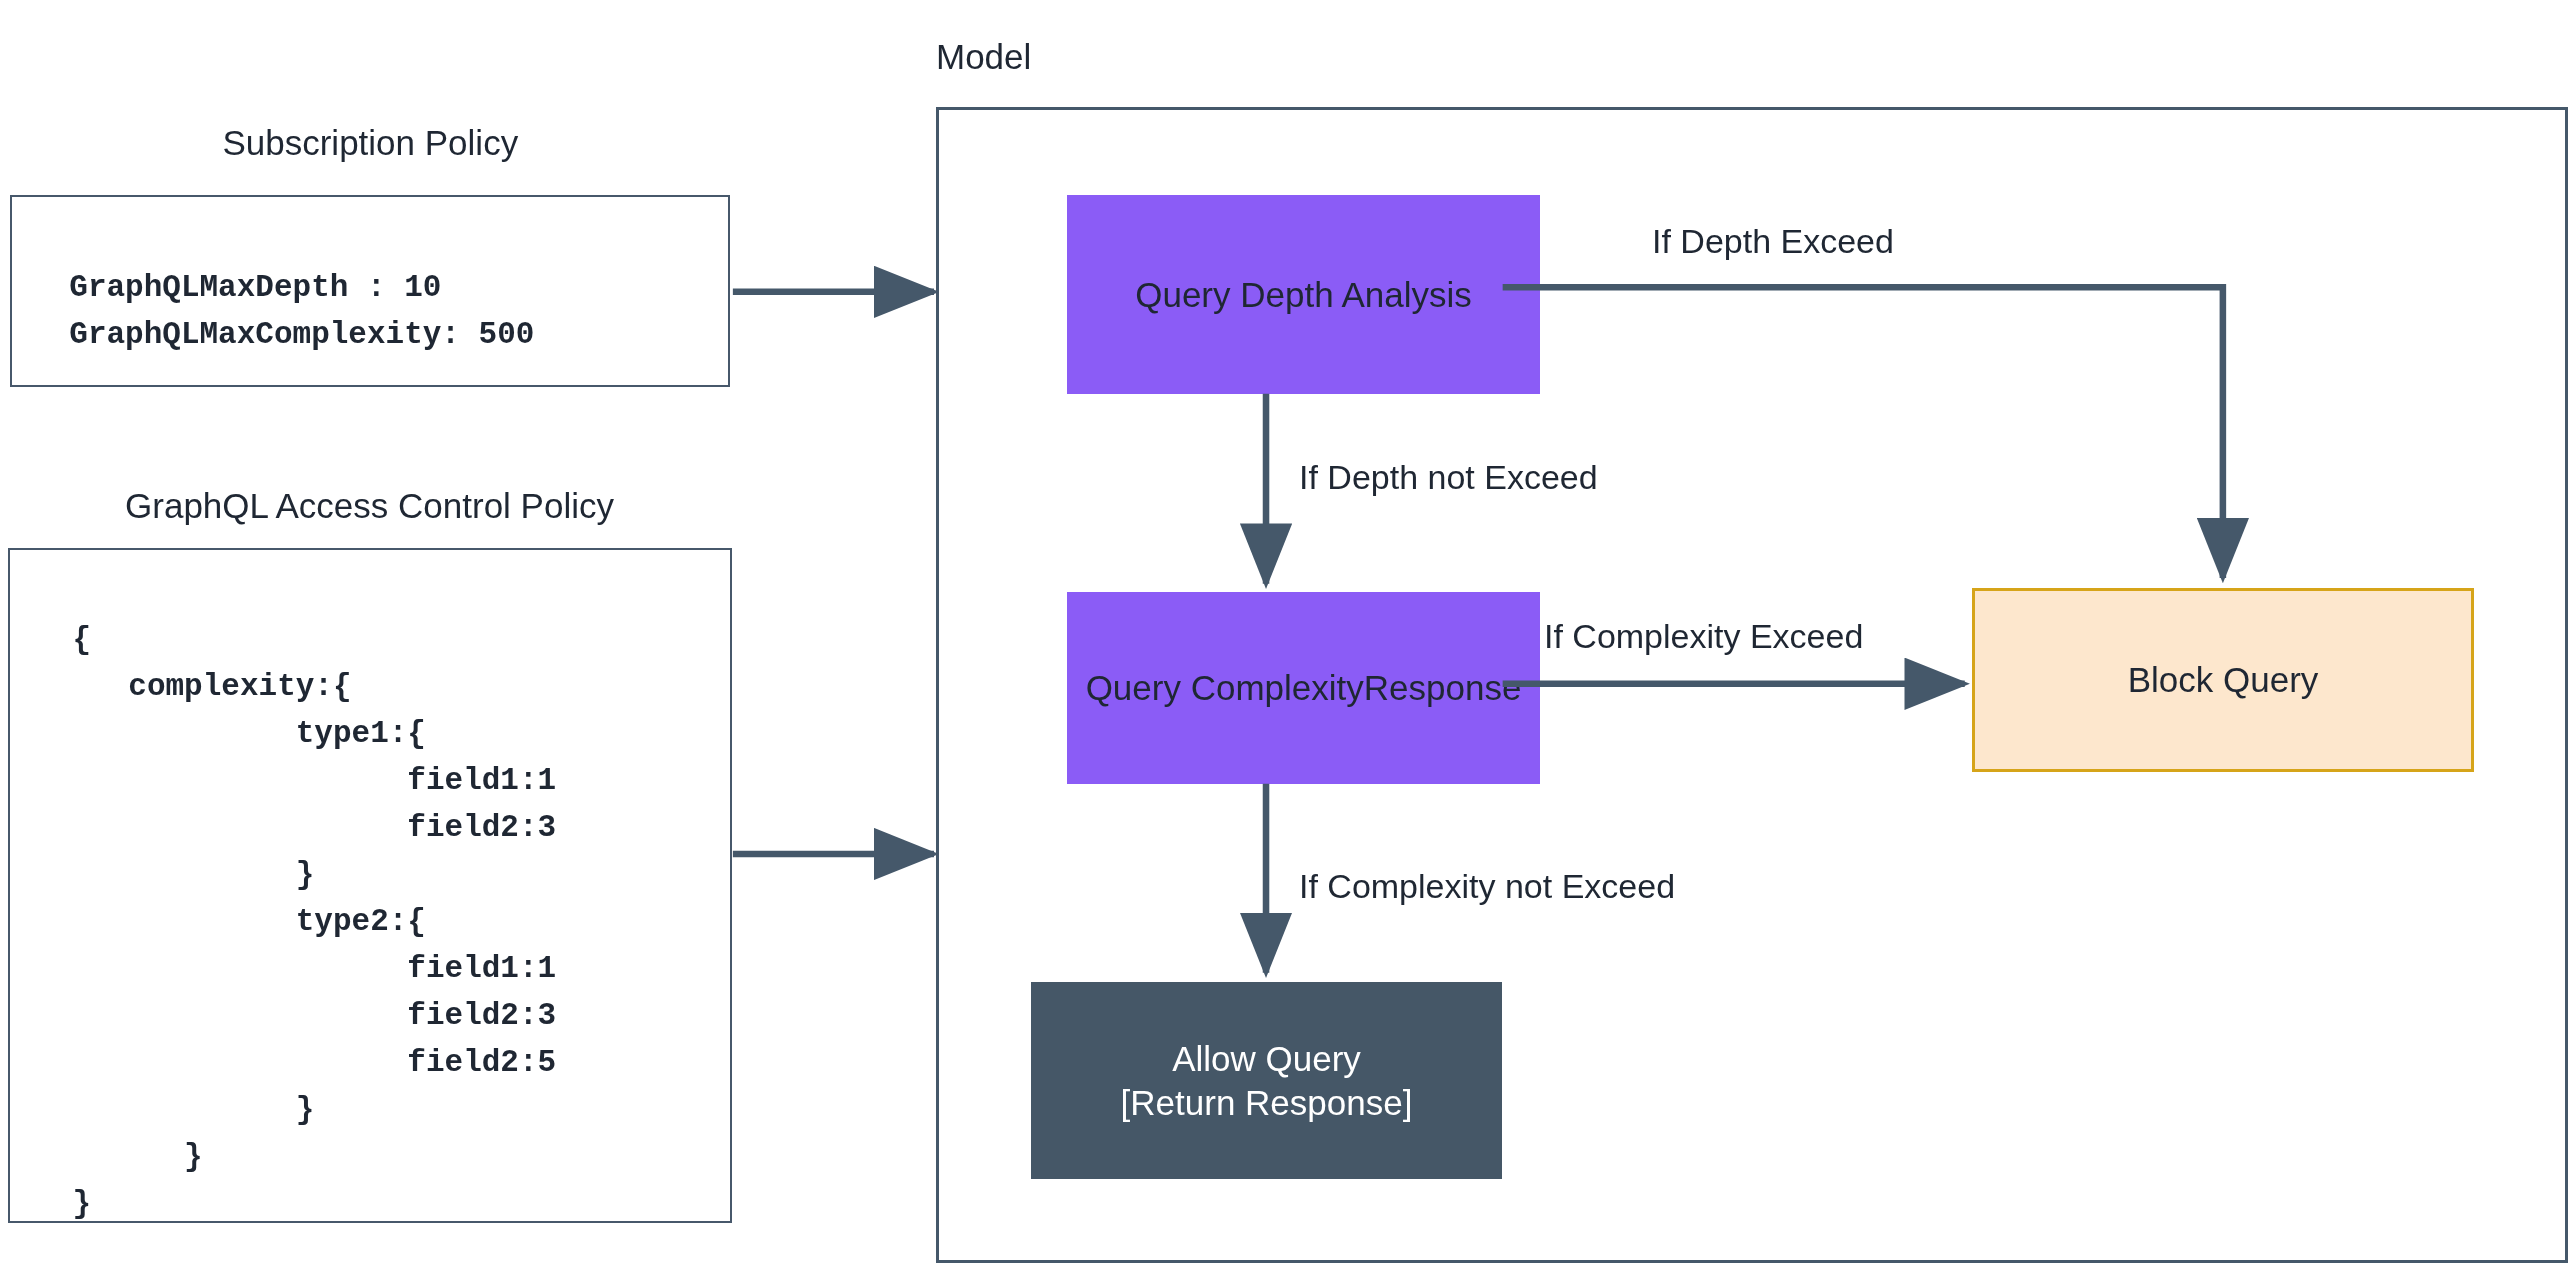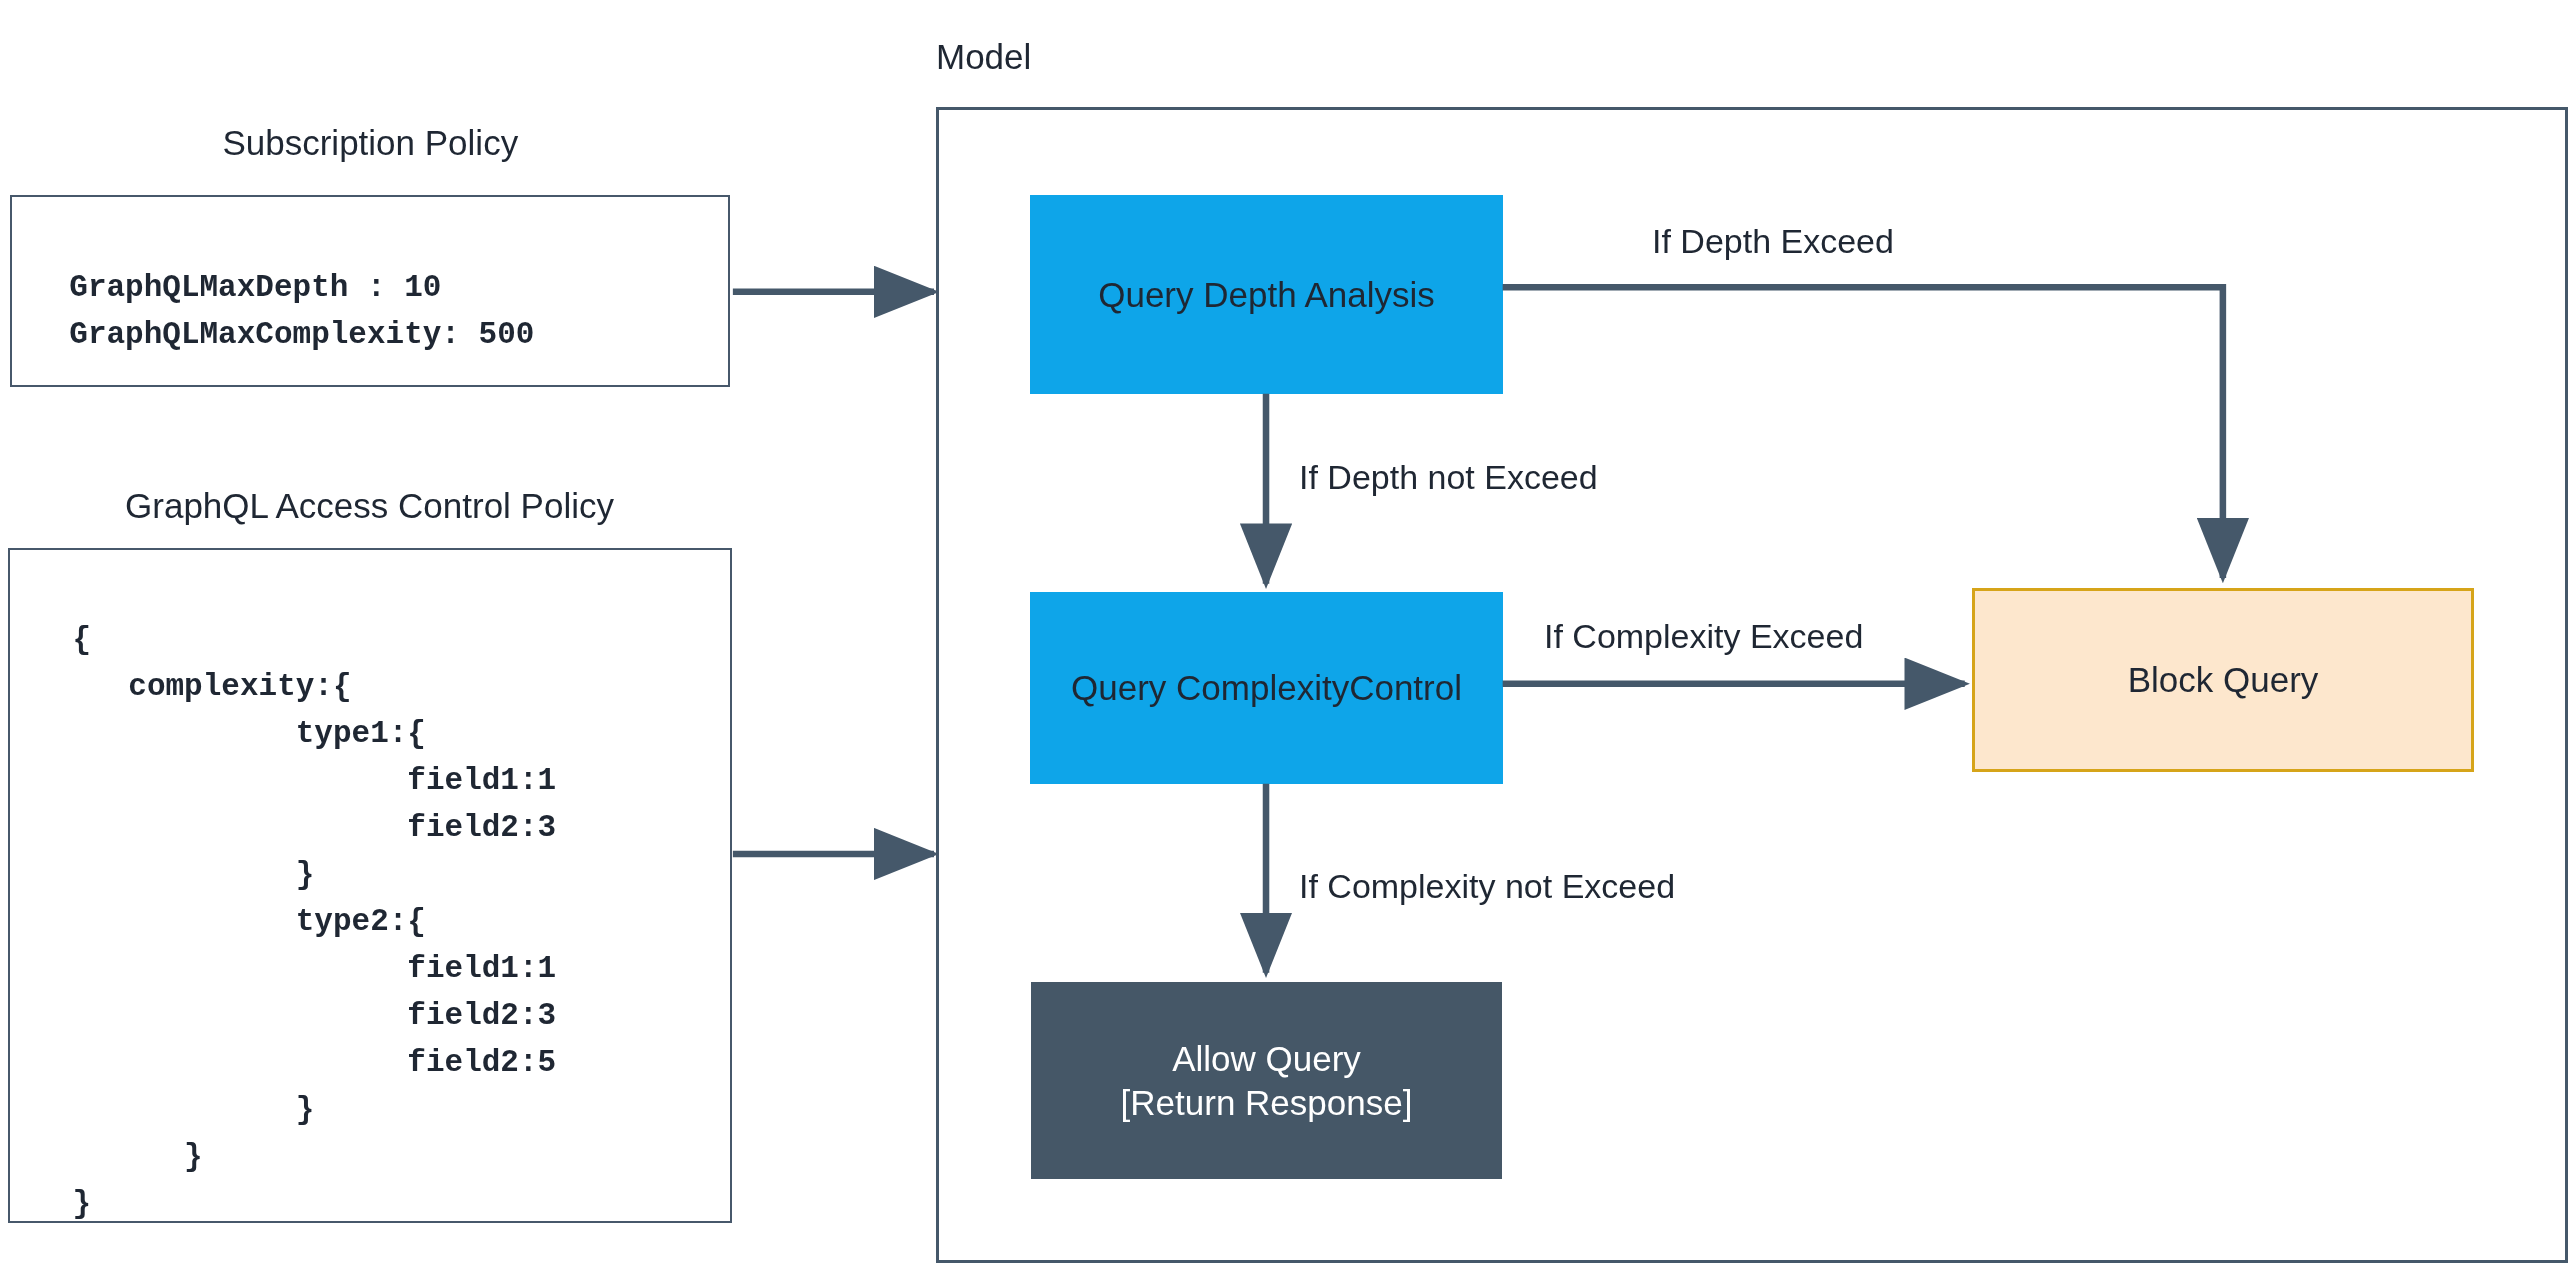--- a/index.html
+++ b/index.html
@@ -74,22 +74,23 @@
     display: flex;
     align-items: center;
     justify-content: center;
     text-align: center;
     box-sizing: border-box;
     font-size: 35px;
     line-height: 1.25;
     color: #1f2733;
   }
   .node.process {
-    background: #0ea5e9;
+    background: #8b5cf6;
     border: none;
+    margin-left: 37px;
   }
   .node.block {
     background: #fde7cd;
     border: 3.7px solid #d6a419;
   }
   .node.allow {
     background: #455767;
     color: #ffffff;
     border: none;
   }
@@ -145,21 +146,21 @@
   <div id="model-title">Model</div>
 
   <div id="model-container"></div>
 
   <div class="node process" style="left:1030px; top:195px; width:473px; height:199px;">
     <span>Query Depth Analysis</span>
   </div>
 
   <div class="node process" style="left:1030px; top:592px; width:473px; height:192px; flex-direction:row;">
     <span>Query Complexity</span>
-    <span>Control</span>
+    <span>Response</span>
   </div>
 
   <div class="node block" style="left:1972px; top:588px; width:502px; height:184px;">
     <span>Block Query</span>
   </div>
 
   <div class="node allow" style="left:1031px; top:982px; width:471px; height:197px; flex-direction:column;">
     <span>Allow Query</span>
     <span>[Return Response]</span>
   </div>

